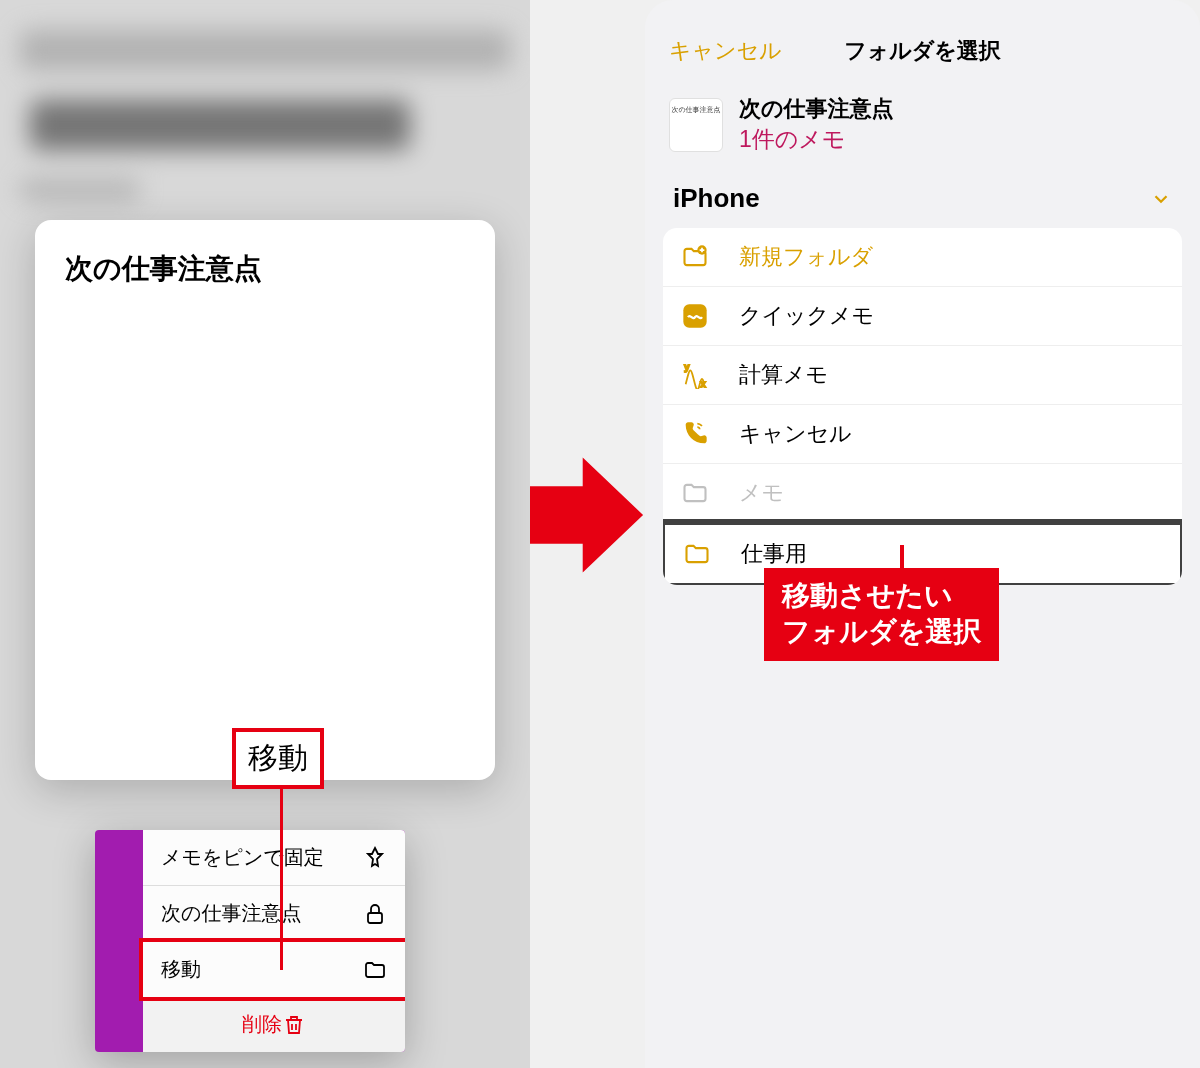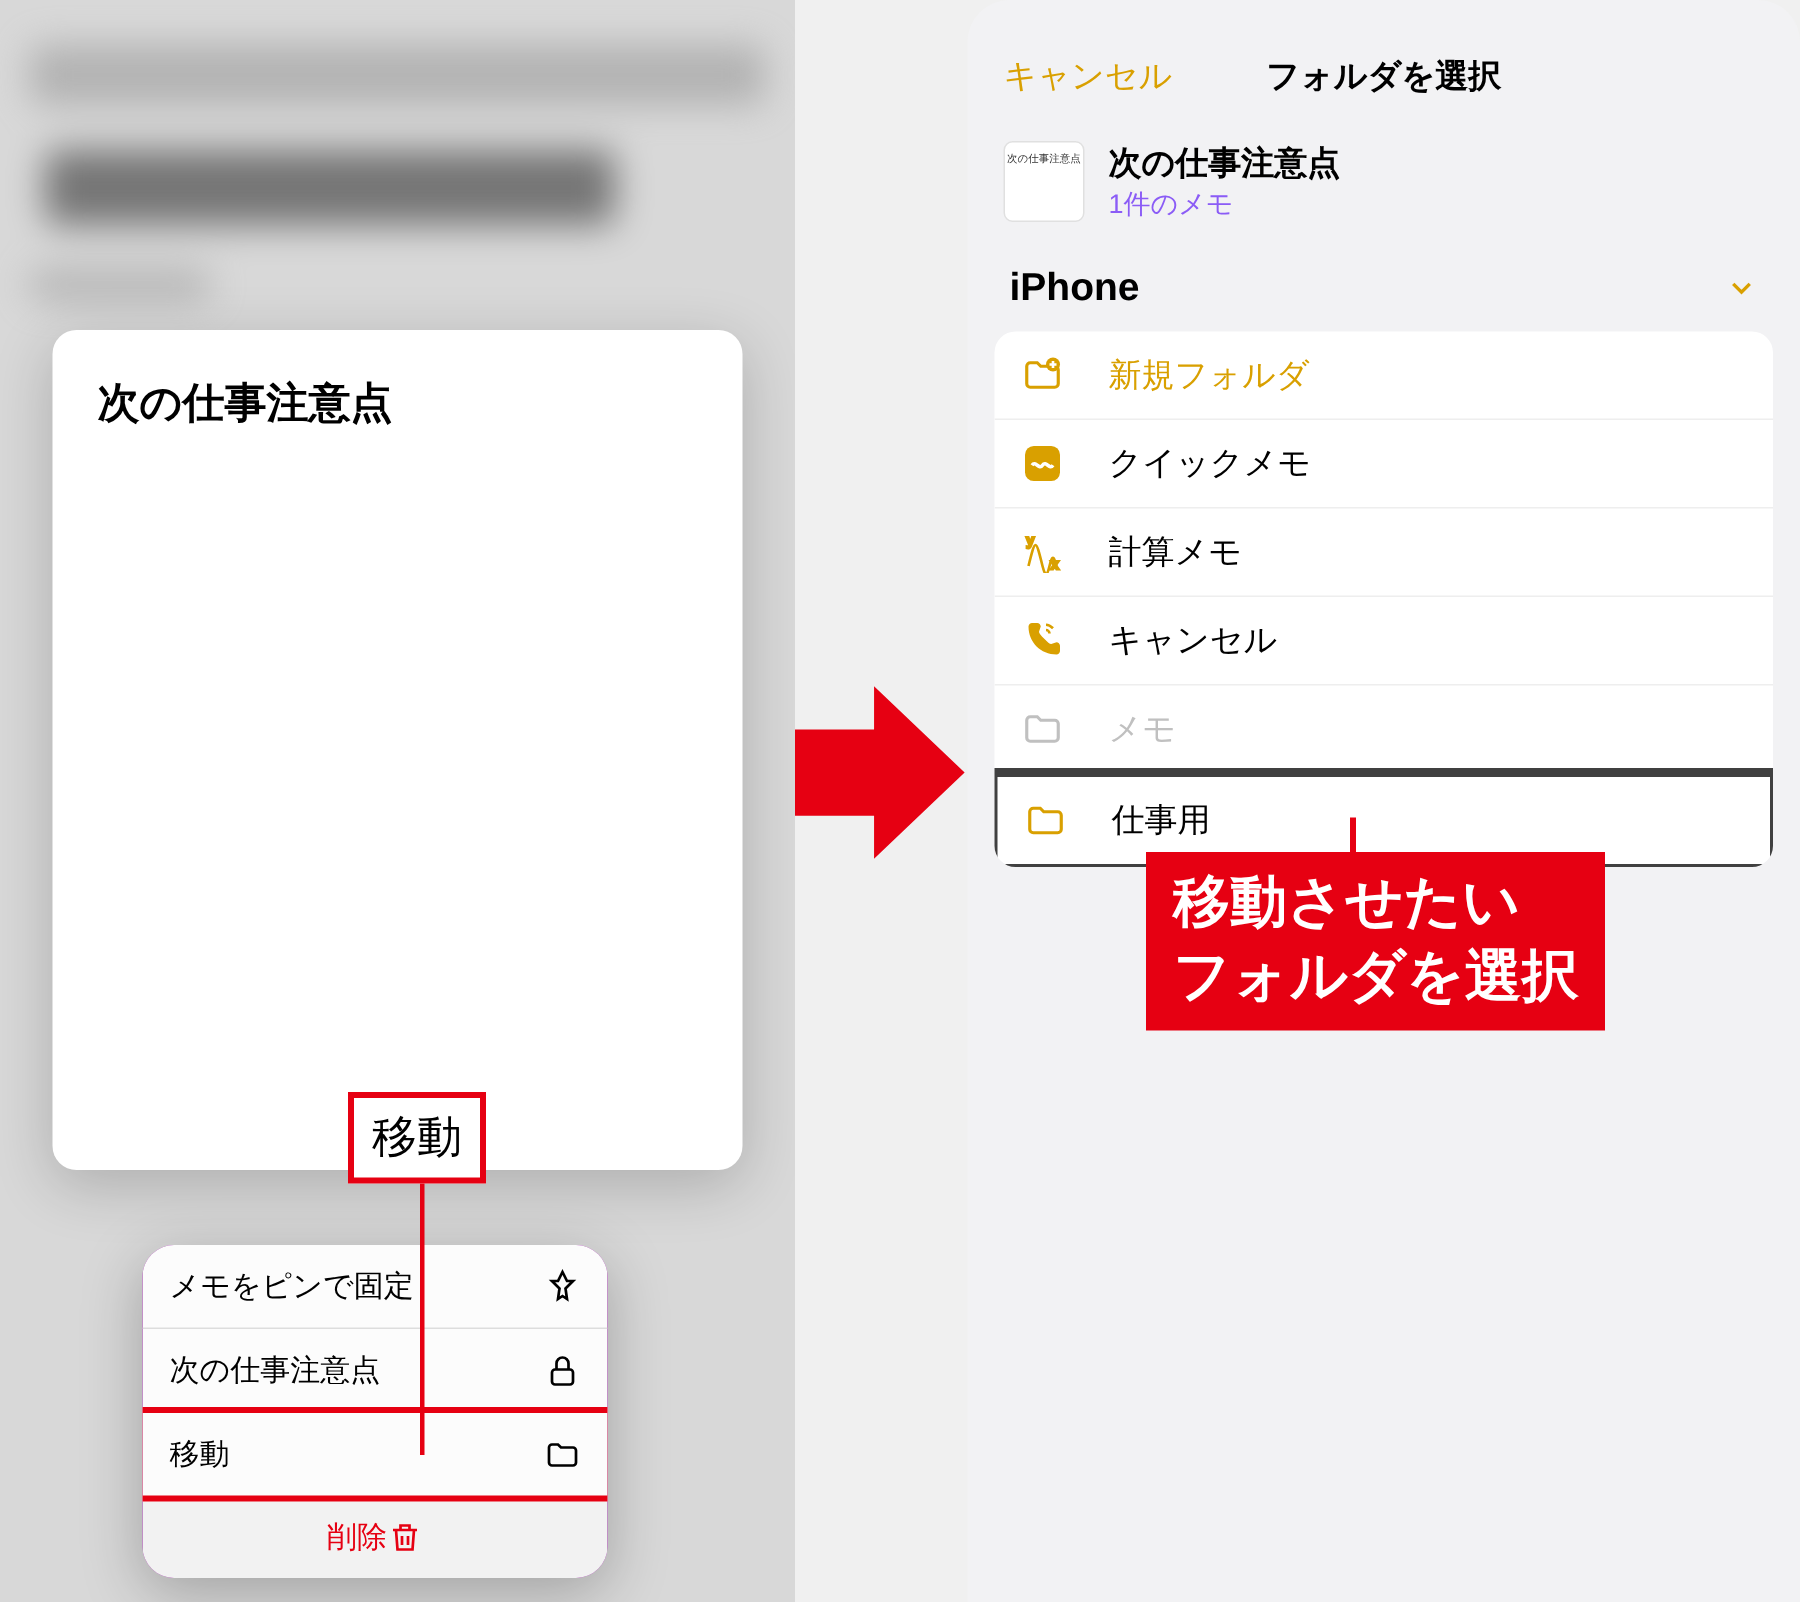--- a/index.html
+++ b/index.html
@@ -52,23 +52,24 @@
       font-size: 28px;
       font-weight: 600;
       color: #000;
     }
     .context-menu {
       position: absolute;
       top: 830px;
       left: 95px;
       width: 310px;
       background: #a21caf;
-      border-radius: 21px;
+      border-radius: 4px;
       overflow: hidden;
       box-shadow: 0 10px 40px rgba(0,0,0,0.25);
+      padding-left: 48px;
     }
     .menu-item {
       display: flex;
       justify-content: space-between;
       align-items: center;
       padding: 14px 18px;
       border-bottom: 1px solid #ddd;
       font-size: 20px;
       background: #fcfcfc;
     }
@@ -151,21 +152,21 @@
       border: 1px solid #e0e0e0;
       display: flex;
       align-items: flex-start;
       justify-content: center;
       padding-top: 6px;
       font-size: 7px;
       color: #333;
     }
     .note-info-text { display: flex; flex-direction: column; }
     .note-info-title { font-size: 22px; font-weight: 600; }
-    .note-info-sub { font-size: 18px; color: #8b5cf6; }
+    .note-info-sub { font-size: 23px; color: #be185d; }
     .section-header {
       display: flex;
       justify-content: space-between;
       align-items: center;
       padding: 8px 28px;
     }
     .section-title { font-size: 26px; font-weight: 700; }
     .chevron { color: #d9a000; }
     .folder-list {
       margin: 6px 18px;
@@ -192,21 +193,21 @@
       border-radius: 0;
     }
     .folder-icon { width: 28px; height: 28px; flex-shrink: 0; }
     .annotation-box {
       position: absolute;
       top: 568px;
       left: 764px;
       background: #e60012;
       color: #fff;
       padding: 10px 18px;
-      font-size: 38px;
+      font-size: 28px;
       font-weight: 700;
       line-height: 1.3;
       z-index: 20;
     }
     .annotation-connector {
       position: absolute;
       top: 545px;
       left: 900px;
       width: 4px;
       height: 28px;

